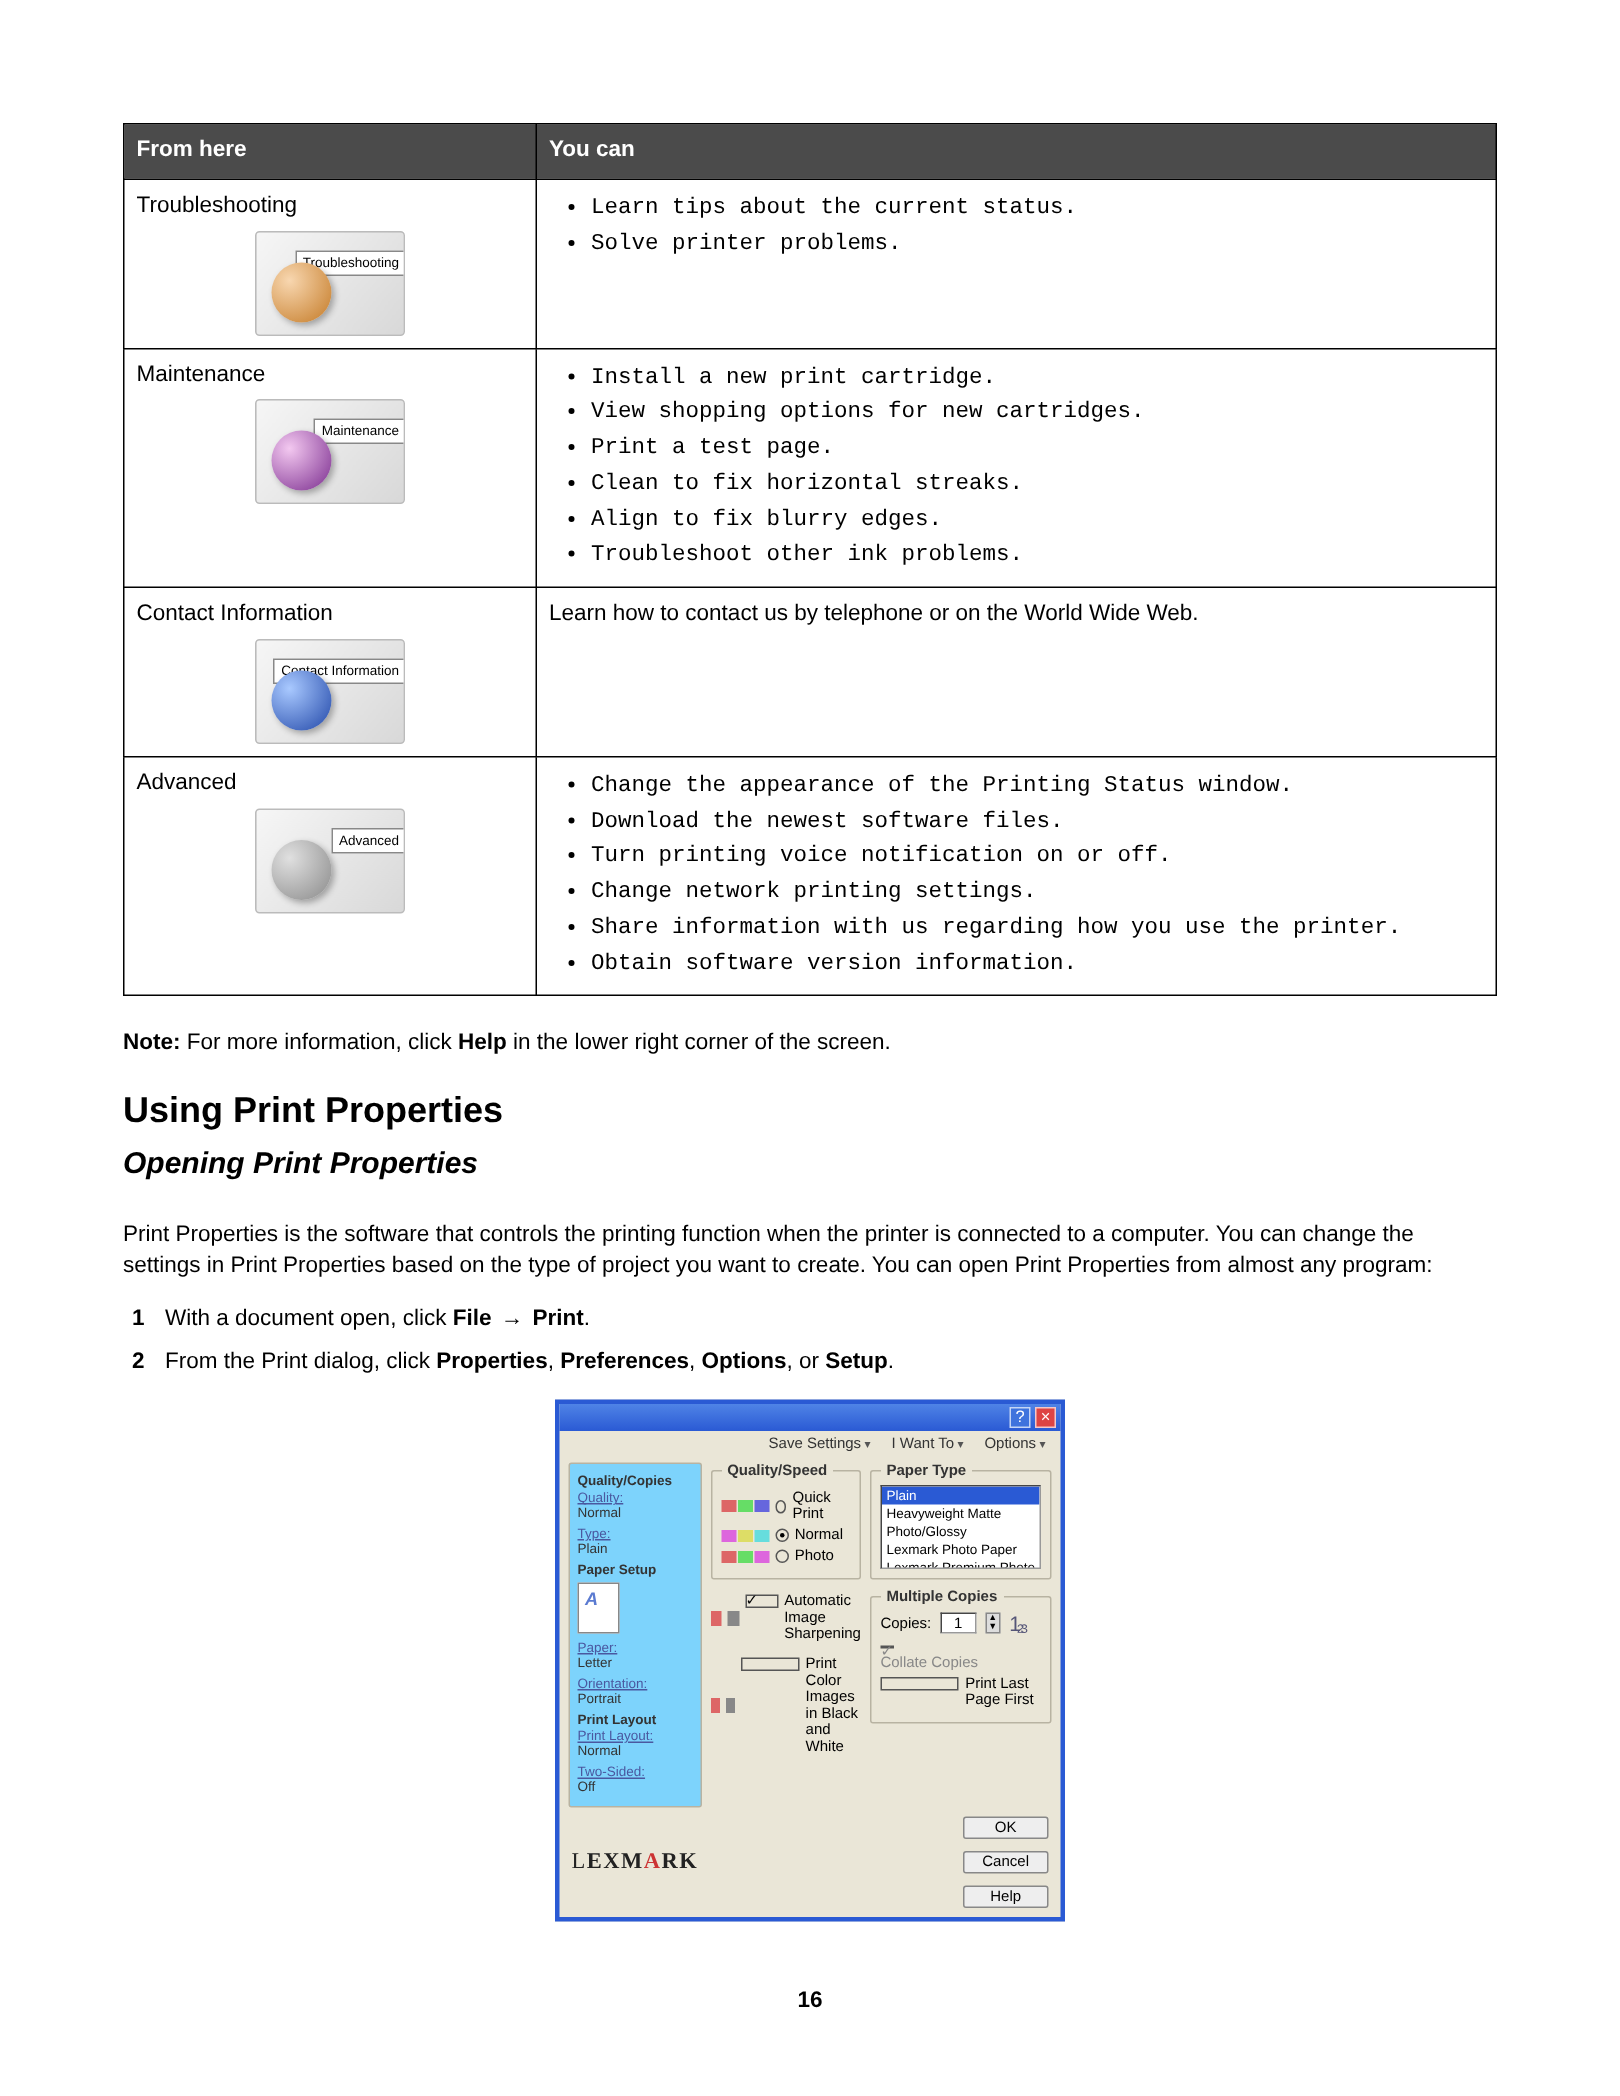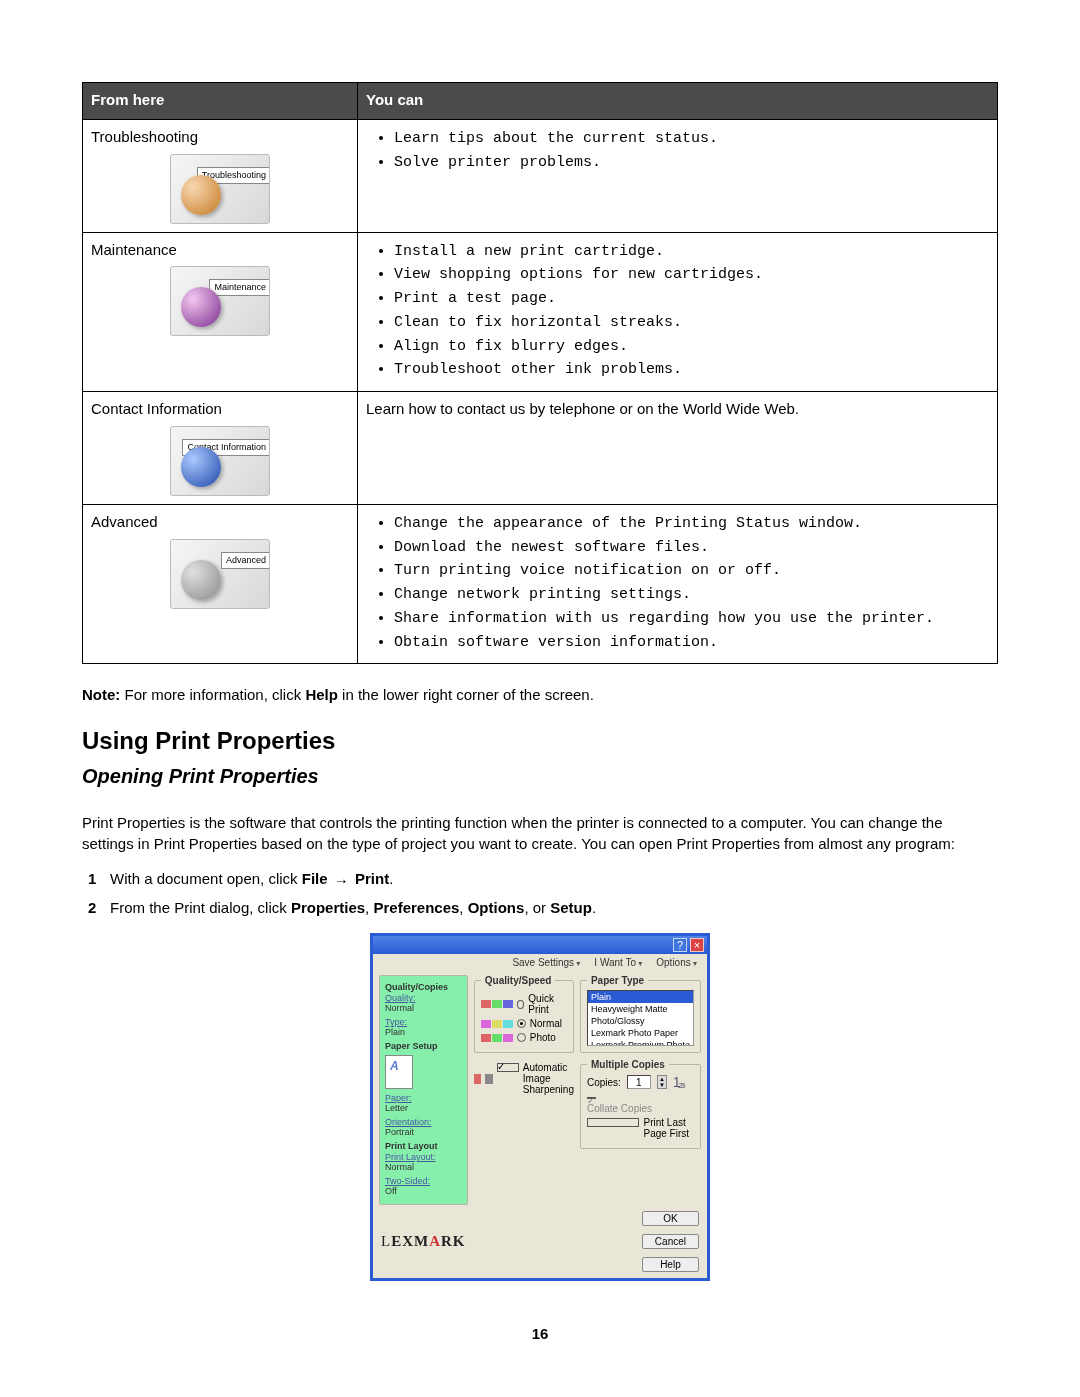--- a/index.html
+++ b/index.html
@@ -158,21 +158,21 @@
   .dlg-toolbar{
     display:flex; justify-content:flex-end; gap:14px;
     padding:3px 10px;
     color:#333;
   }
   .dlg-toolbar span::after{ content:" \25BE"; color:#555; font-size:8px; }
 
   .dlg-body{ display:flex; padding:4px 6px 6px 6px; gap:6px; }
   .dlg-side{
     width:90px;
-    background:#86efac;
+    background:#7dd3fc;
     border:1px solid #b8b3a2;
     border-radius:2px;
     padding:4px 5px;
     font-size:9px;
     color:#333;
   }
   .dlg-side .sec-h{ font-weight:bold; margin:2px 0 1px 0; }
   .dlg-side .sec-sub{ color:#4a58a0; text-decoration:underline; }
   .dlg-side .sec-val{ color:#333; margin-bottom:4px; }
   .dlg-side .paper-ico{
@@ -401,20 +401,28 @@
             </fieldset>
 
             <div class="img-row">
               <span class="sw2" style="background:#d66"></span>
               <span class="sw2" style="background:#888"></span>
               <div class="chkrow">
                 <span class="cb on"></span>
                   <span>Automatic Image Sharpening</span>
               </div>
             </div>
+            <div class="img-row">
+              <span class="sw2" style="background:#d66"></span>
+              <span class="sw2" style="background:#888"></span>
+              <div class="chkrow">
+                <span class="cb"></span>
+                  <span>Print Color Images in Black and White</span>
+              </div>
+            </div>
           </div>
 
           <div class="dlg-col">
             <fieldset class="win">
               <legend>Paper Type</legend>
               <div class="paper-list">
                 <div class="sel">Plain</div>
                 <div>Heavyweight Matte</div>
                 <div>Photo/Glossy</div>
                 <div>Lexmark Photo Paper</div>

